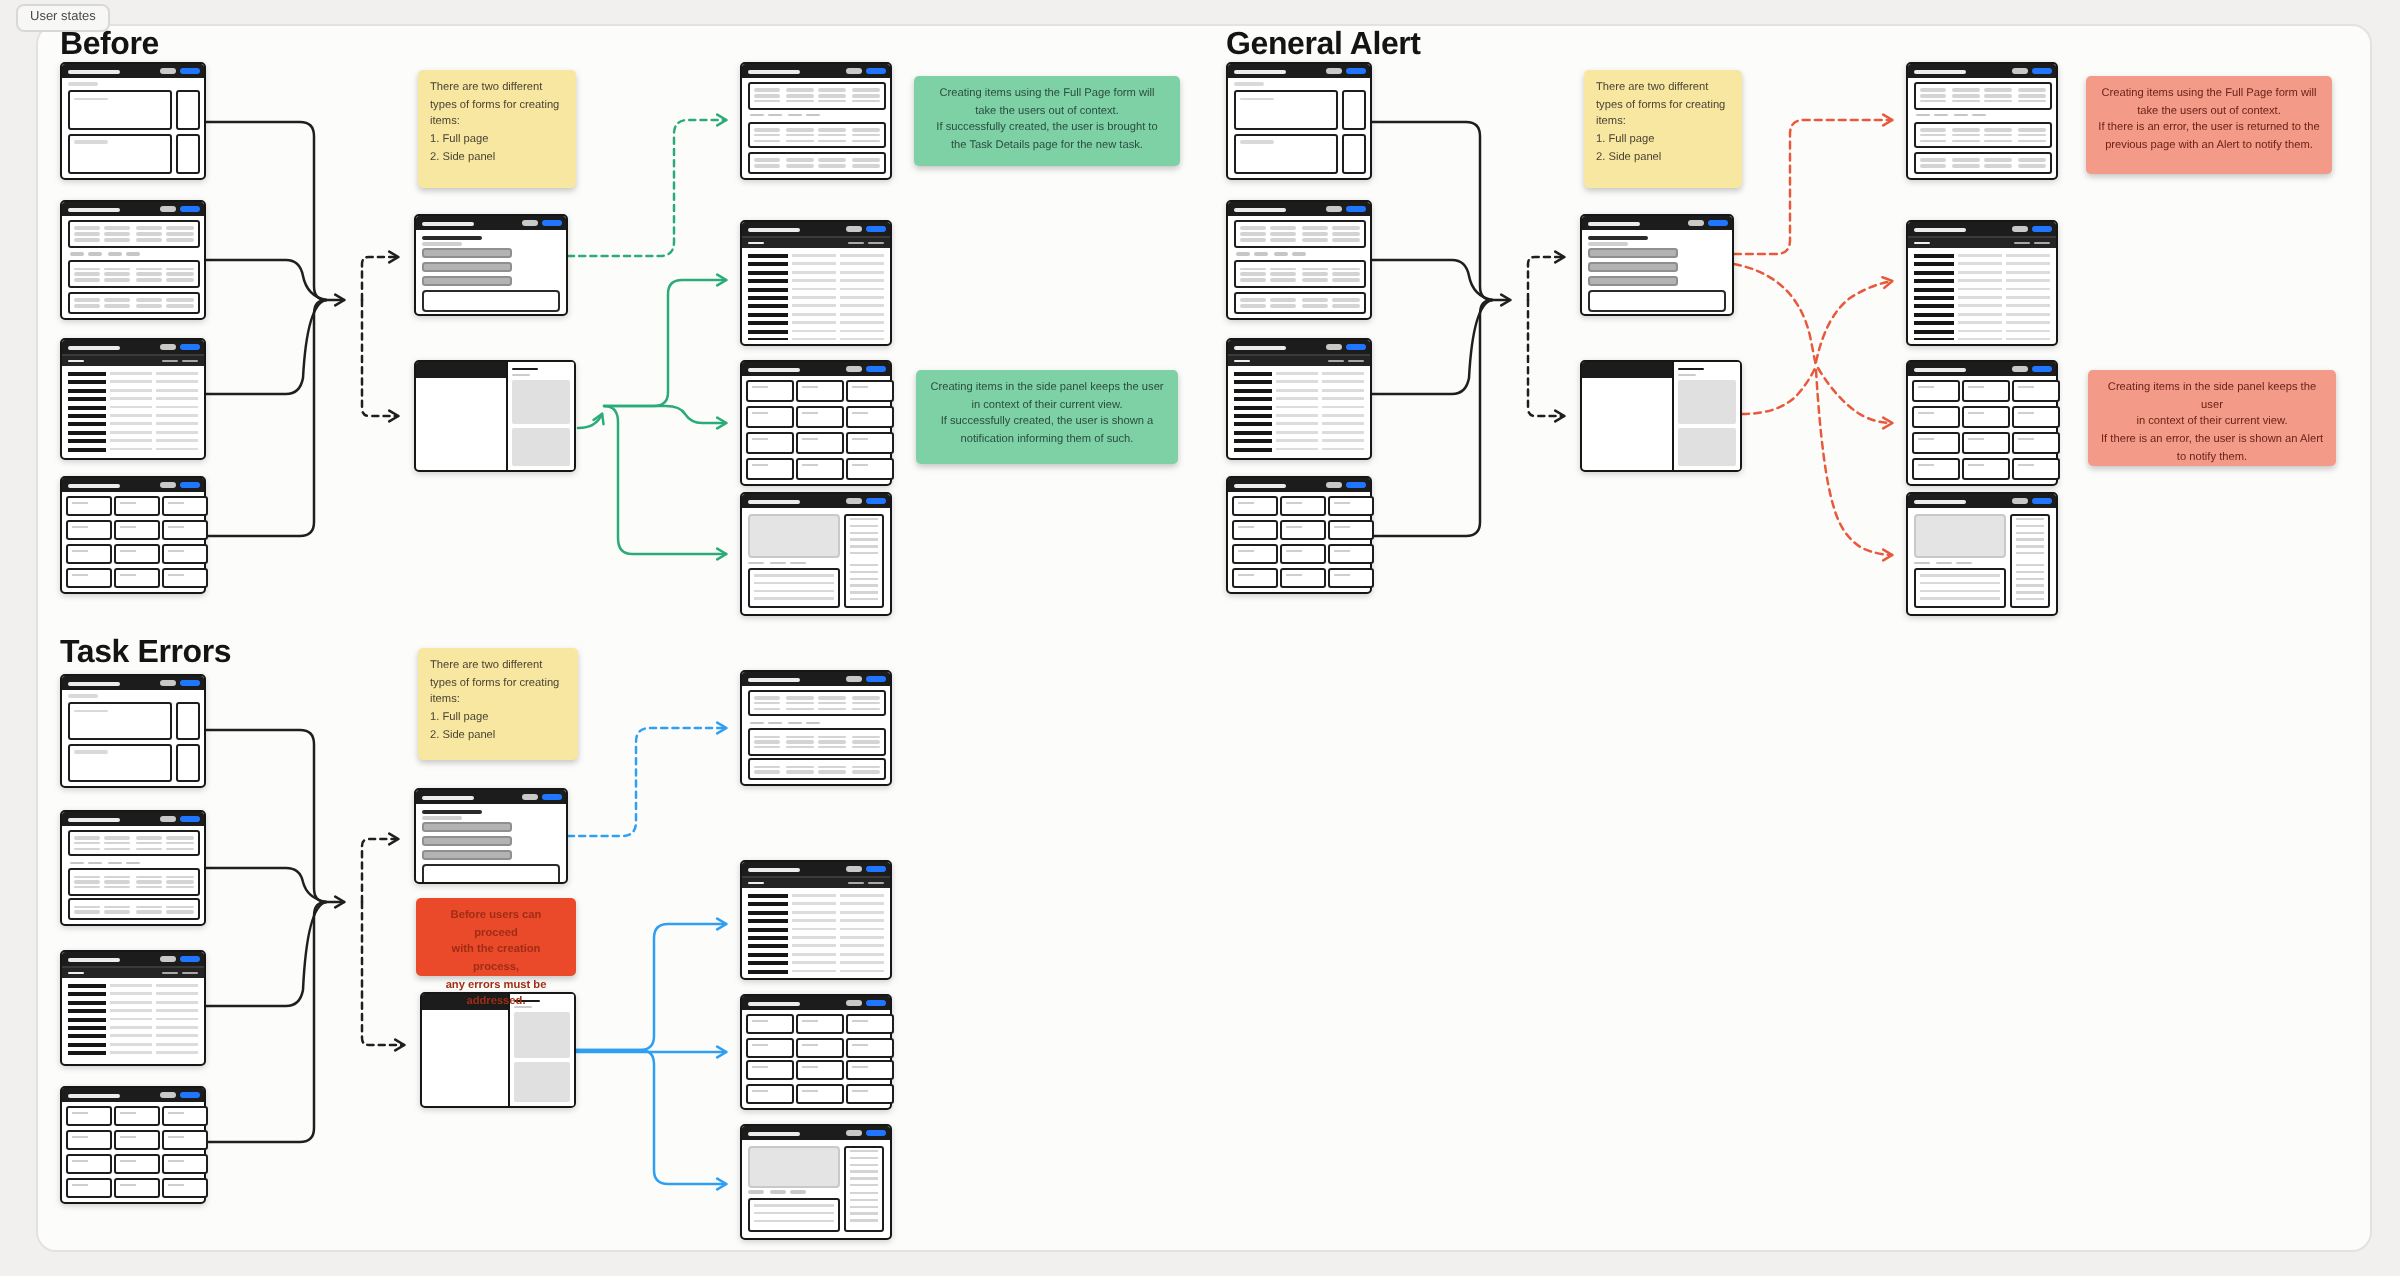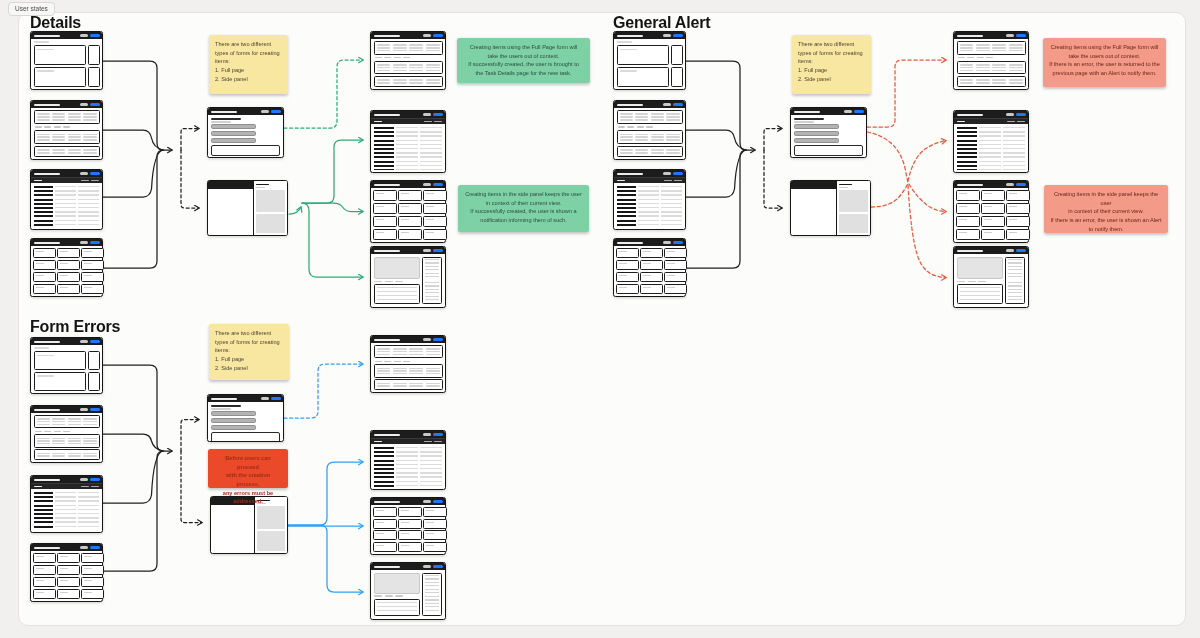--- a/index.html
+++ b/index.html
@@ -107,23 +107,23 @@
   .mh{fill:none;stroke-width:1.3;stroke-linecap:round;stroke-linejoin:round}
   .mh-k{stroke:var(--flow-arrow)}.mh-g{stroke:var(--success-arrow)}
   .mh-o{stroke:var(--error-arrow)}.mh-b{stroke:var(--form-error-arrow)}
 </style>
 </head>
 <body>
 
 <div class="canvas"></div>
 <div class="tab">User states</div>
 
-<div class="sec-title" style="left:30px;top:14px">Details</div>
+<div class="sec-title" style="left:30px;top:14px">Before</div>
 <div class="sec-title" style="left:613px;top:14px">General Alert</div>
-<div class="sec-title" style="left:30px;top:318px">Form Errors</div>
+<div class="sec-title" style="left:30px;top:318px">Task Errors</div>
 
 <svg class="flows" width="1200" height="638" viewBox="0 0 1200 638">
   <defs>
     <marker id="mk-k" markerWidth="8" markerHeight="8" refX="5.6" refY="3.5" orient="auto" markerUnits="userSpaceOnUse">
       <path class="mh mh-k" d="M1.2,0.8 L5.8,3.5 L1.2,6.2"></path>
       </marker>
     <marker id="mk-g" markerWidth="8" markerHeight="8" refX="5.6" refY="3.5" orient="auto" markerUnits="userSpaceOnUse">
       <path class="mh mh-g" d="M1.2,0.8 L5.8,3.5 L1.2,6.2"></path>
       </marker>
     <marker id="mk-o" markerWidth="8" markerHeight="8" refX="5.6" refY="3.5" orient="auto" markerUnits="userSpaceOnUse">

